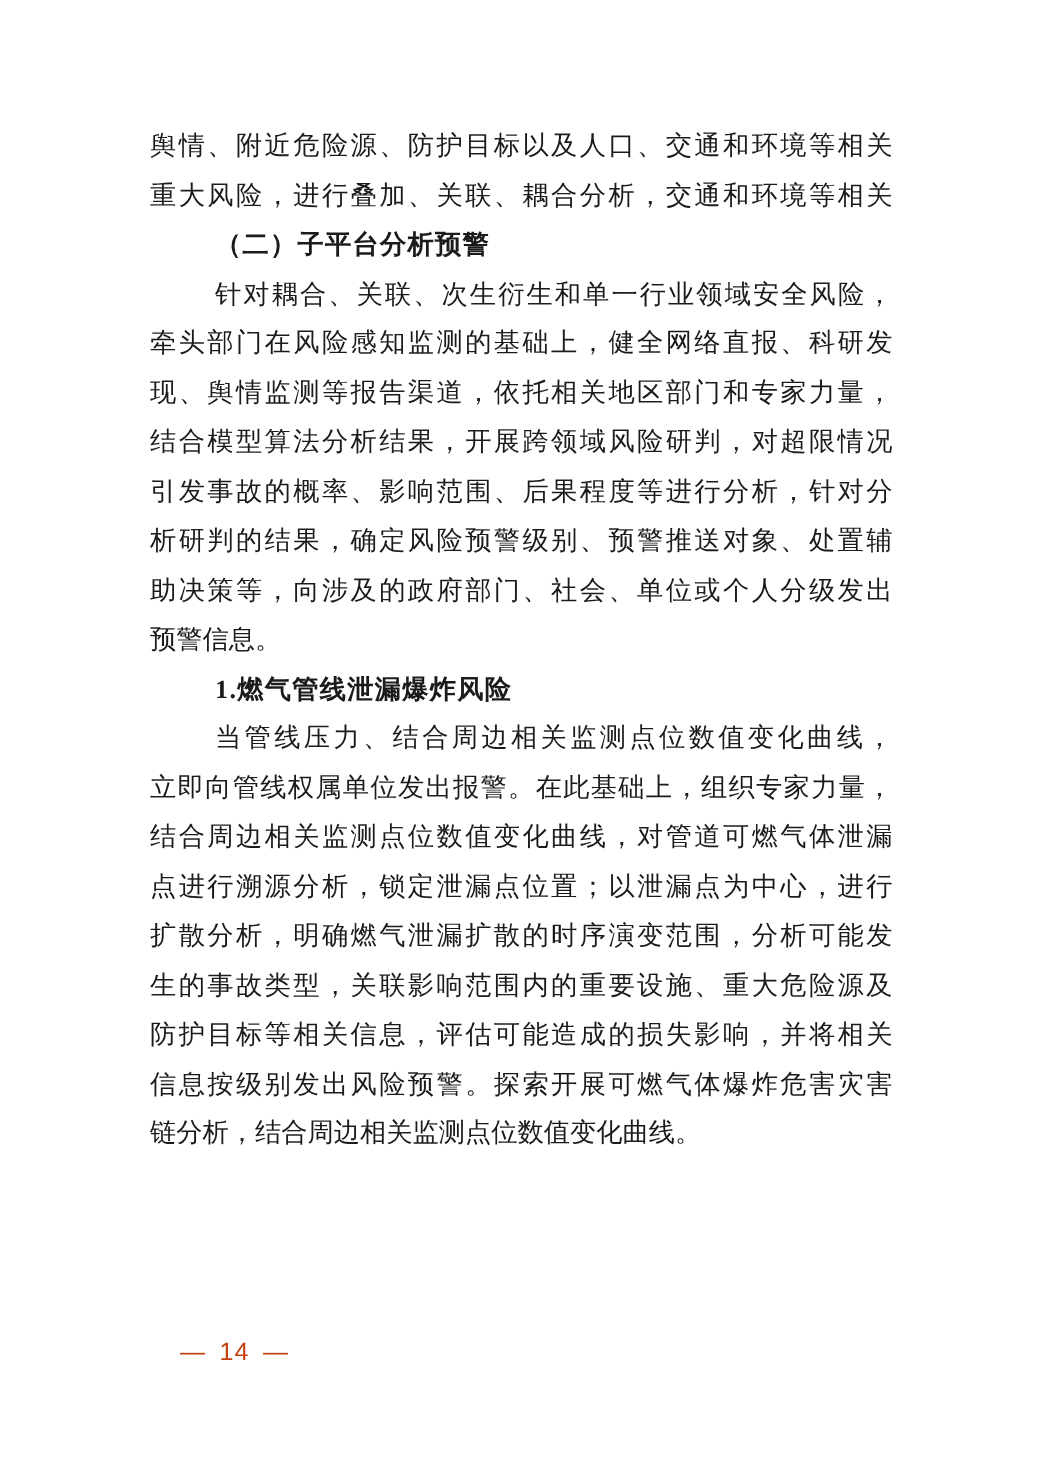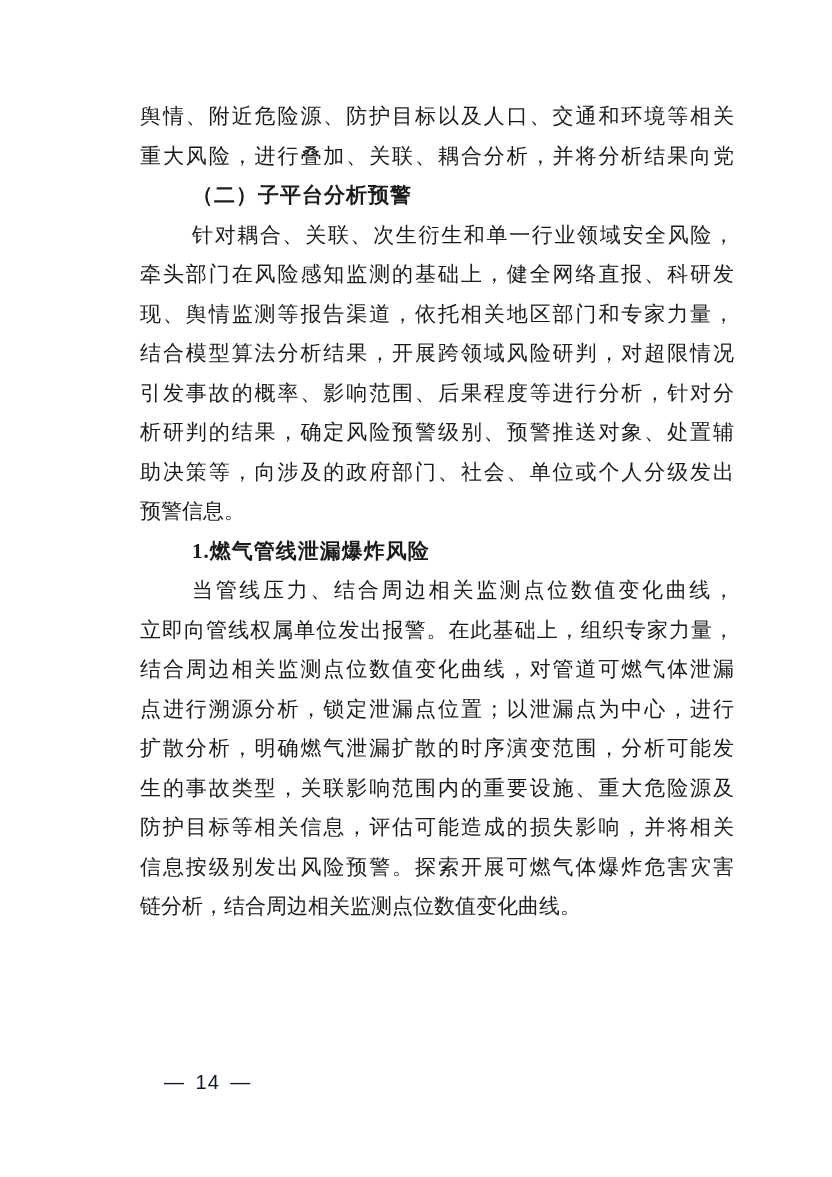--- a/index.html
+++ b/index.html
@@ -11,21 +11,20 @@
     height: 1177px;
     background: #ffffff;
     position: relative;
     font-family: "Liberation Serif", serif;
     overflow: hidden;
   }
   .page {
     position: absolute;
     inset: 0;
     background: #ffffff;
-    margin-left: 20px;
   }
   .text-block {
     position: absolute;
     left: 120px;
     top: 97px;
     width: 594px;
   }
   .line {
     height: 39.5px;
     line-height: 39.5px;
@@ -50,34 +49,34 @@
     text-indent: 52px;
     text-align: left;
     letter-spacing: 1px;
   }
   .page-footer {
     position: absolute;
     left: 144px;
     top: 1071px;
     font-family: "Liberation Sans", sans-serif;
     font-size: 20px;
-    color: #0f172a;
+    color: #c2410c;
     letter-spacing: 1px;
     word-spacing: 4px;
   }
 </style>
 </head>
 <body>
 
 <div class="page">
 
   <div class="text-block">
 
     <div class="line just">舆情、附近危险源、防护目标以及人口、交通和环境等相关</div>
-    <div class="line just">重大风险，进行叠加、关联、耦合分析，并将分析结果向党</div>
+    <div class="line just">重大风险，进行叠加、关联、耦合分析，交通和环境等相关</div>
 
     <div class="line heading">（二）子平台分析预警</div>
 
     <div class="line just first-indent">针对耦合、关联、次生衍生和单一行业领域安全风险，</div>
     <div class="line just">牵头部门在风险感知监测的基础上，健全网络直报、科研发</div>
     <div class="line just">现、舆情监测等报告渠道，依托相关地区部门和专家力量，</div>
     <div class="line just">结合模型算法分析结果，开展跨领域风险研判，对超限情况</div>
     <div class="line just">引发事故的概率、影响范围、后果程度等进行分析，针对分</div>
     <div class="line just">析研判的结果，确定风险预警级别、预警推送对象、处置辅</div>
     <div class="line just">助决策等，向涉及的政府部门、社会、单位或个人分级发出</div>

